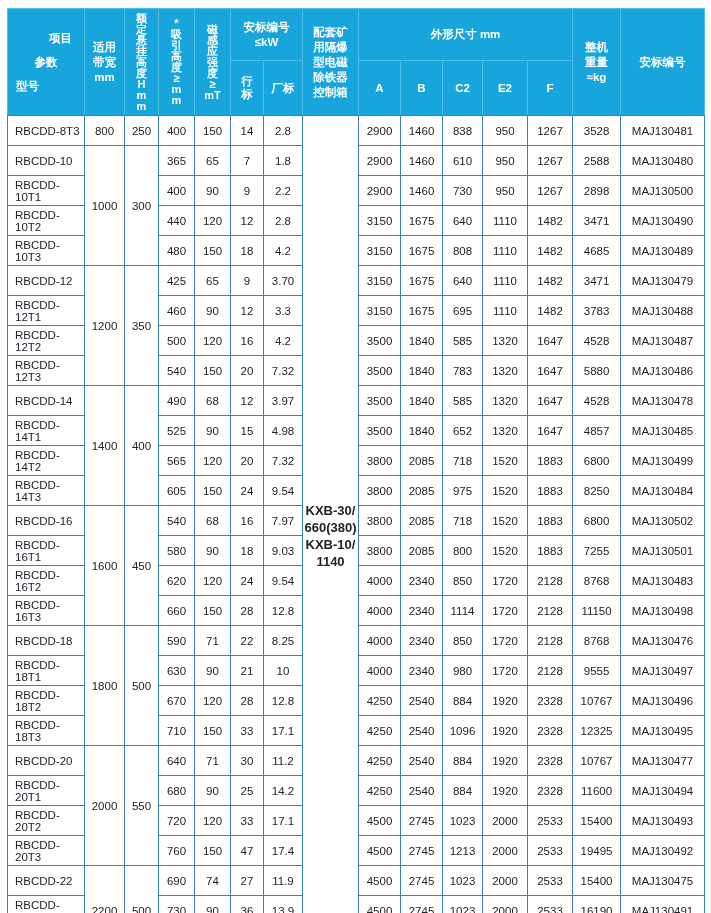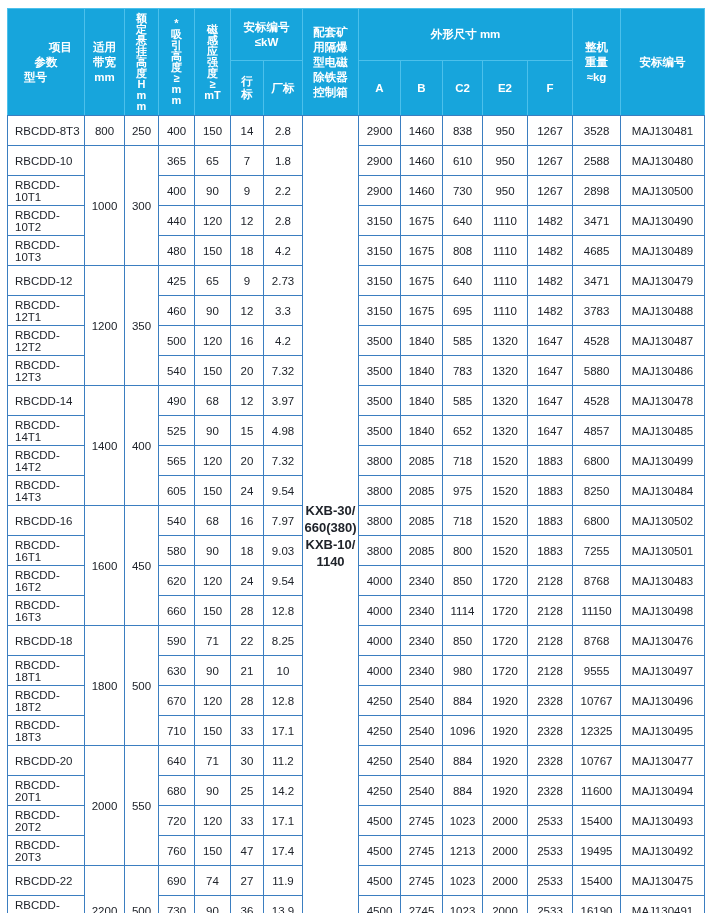--- a/index.html
+++ b/index.html
@@ -23,25 +23,25 @@
   thead tr.h2 { height:55px; }
   th.th-bottom { border-bottom:1px solid #3b7ec0; }
 
   .pre { white-space:pre-line; }
   .vstack { white-space:pre-line; line-height:11px; font-size:11px; letter-spacing:0; }
   .lh15 { line-height:15px; }
   .lh13 { line-height:13px; }
 
   .corner-wrap {
     display:flex; flex-direction:column; 
-    height:100%; box-sizing:border-box; padding:4px 8px;
+    gap:9px; height:100%; box-sizing:border-box; padding:4px 8px;
   }
   .corner-top { align-self:flex-end; padding-right:4px; }
   .corner-mid { align-self:center; }
-  .corner-bot { align-self:flex-start;margin-left:8px; }
+  .corner-bot { align-self:flex-start; }
 
   
   tbody td {
     border:1px solid #3b7ec0;
     text-align:center;
     vertical-align:middle;
     font-size:11.5px;
     color:#20242b;
     padding:0;
     overflow:hidden;
@@ -212,21 +212,21 @@
           <td>4685</td>
           <td>MAJ130489</td>
         </tr>
         <tr>
           <td class="model-cell">RBCDD-12</td>
           <td rowspan="4">1200</td>
           <td rowspan="4">350</td>
           <td>425</td>
           <td>65</td>
           <td>9</td>
-          <td>2.73</td>
+          <td>3.70</td>
           <td>3150</td>
           <td>1675</td>
           <td>640</td>
           <td>1110</td>
           <td>1482</td>
           <td>3471</td>
           <td>MAJ130479</td>
         </tr>
         <tr>
           <td class="model-cell">RBCDD-12T1</td>

